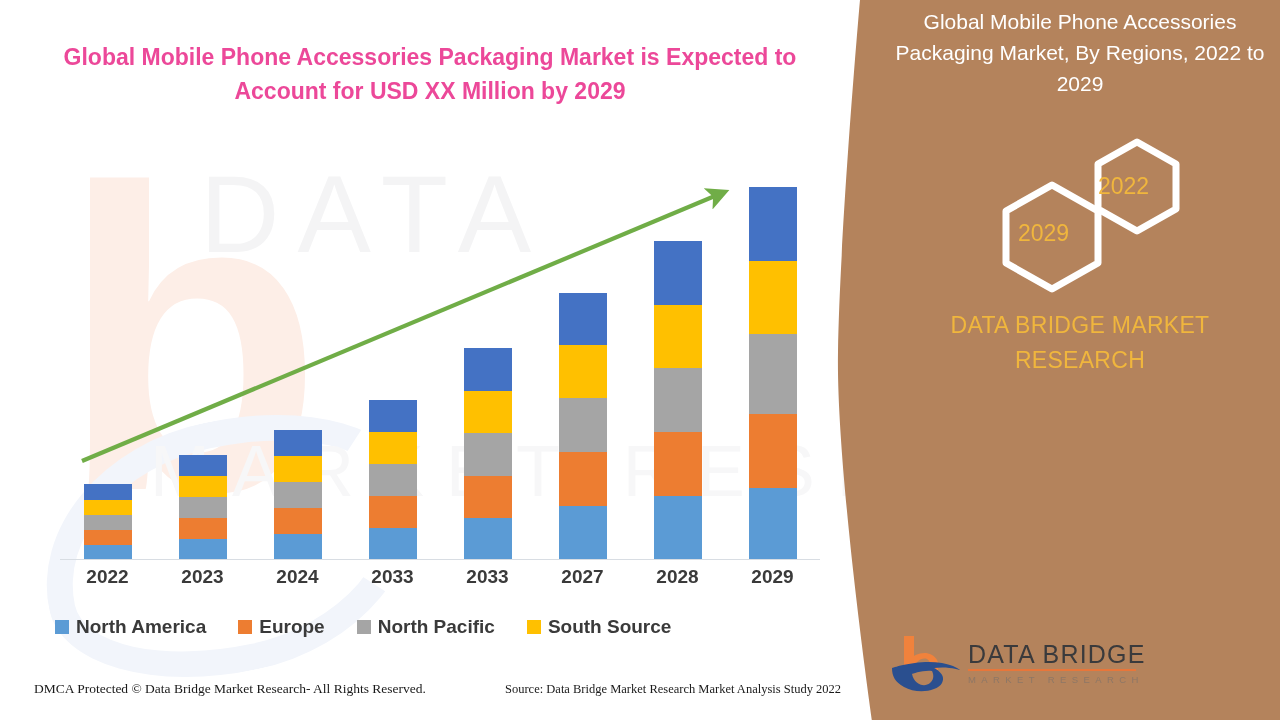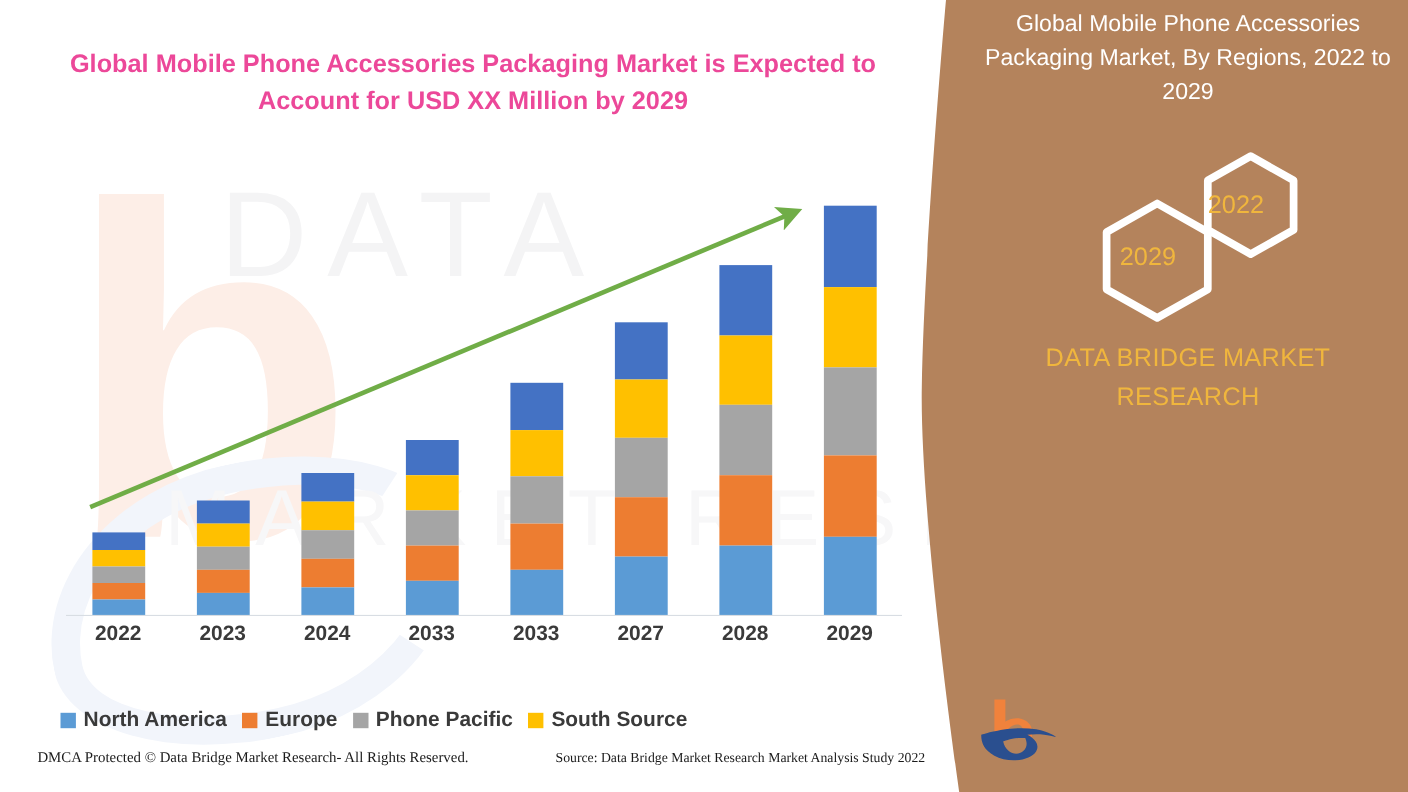--- a/index.html
+++ b/index.html
@@ -138,26 +138,26 @@
     font-size: 19px;
     font-weight: 700;
     color: #3a3a3a;
     font-family: "Liberation Sans", sans-serif;
   }
 
   
   .legend {
     position: absolute;
     left: 55px;
-    top: 644px;
+    top: 616px;
     width: 790px;
     display: flex;
     align-items: flex-end;
     justify-content: flex-start;
-    gap: 14px;
+    gap: 32px;
   }
   .legend-item {
     display: flex;
     align-items: center;
     gap: 7px;
   }
   .legend-swatch {
     width: 14px;
     height: 14px;
     display: block;
@@ -385,21 +385,21 @@
       <div class="legend-item">
         <span class="legend-swatch" style="background: rgb(91, 155, 213);"></span>
         <span class="legend-label">North America</span>
       </div>
       <div class="legend-item">
         <span class="legend-swatch" style="background: rgb(237, 125, 49);"></span>
         <span class="legend-label">Europe</span>
       </div>
       <div class="legend-item">
         <span class="legend-swatch" style="background: rgb(165, 165, 165);"></span>
-        <span class="legend-label">Phone Pacific</span>
+        <span class="legend-label">North Pacific</span>
       </div>
       <div class="legend-item">
         <span class="legend-swatch" style="background: rgb(255, 192, 0);"></span>
         <span class="legend-label">South Source</span>
       </div>
     </div>
 
   <div class="footer-left">DMCA Protected © Data Bridge Market Research- All Rights Reserved.</div>
   <div class="footer-right">Source: Data Bridge Market Research Market Analysis Study 2022</div>
 
@@ -421,15 +421,20 @@
 
     <div class="brand">DATA BRIDGE MARKET RESEARCH</div>
   </div>
 
   <div class="logo">
     <svg class="logo-mark" viewBox="0 0 76 64">
       <path d="M14,4 L24,4 L24,24 C24,24 33,18 42,23 C51,28 50,40 43,45 L36,38 C41,35 41,29 37,27 C32,25 24,30 24,38 L24,46 L14,46 Z" fill="#f0823c"></path>
       <path d="M2,36 C2,36 28,27 52,31 C64,33 70,38 70,38 C70,38 58,34 44,36 C44,36 57,42 52,51 C47,60 26,62 14,55 C5,50 2,44 2,36 Z" fill="#2a4f8f"></path>
       <path d="M22,42 C22,42 33,38 42,39 C42,39 46,46 40,51 C34,56 24,52 22,42 Z" fill="#b4835c"></path>
     </svg>
+    <div class="logo-text">
+      <div class="logo-name">DATA BRIDGE</div>
+      <div class="logo-rule"></div>
+      <div class="logo-sub">MARKET RESEARCH</div>
+    </div>
   </div>
 
 </div>
 
 </body></html>

